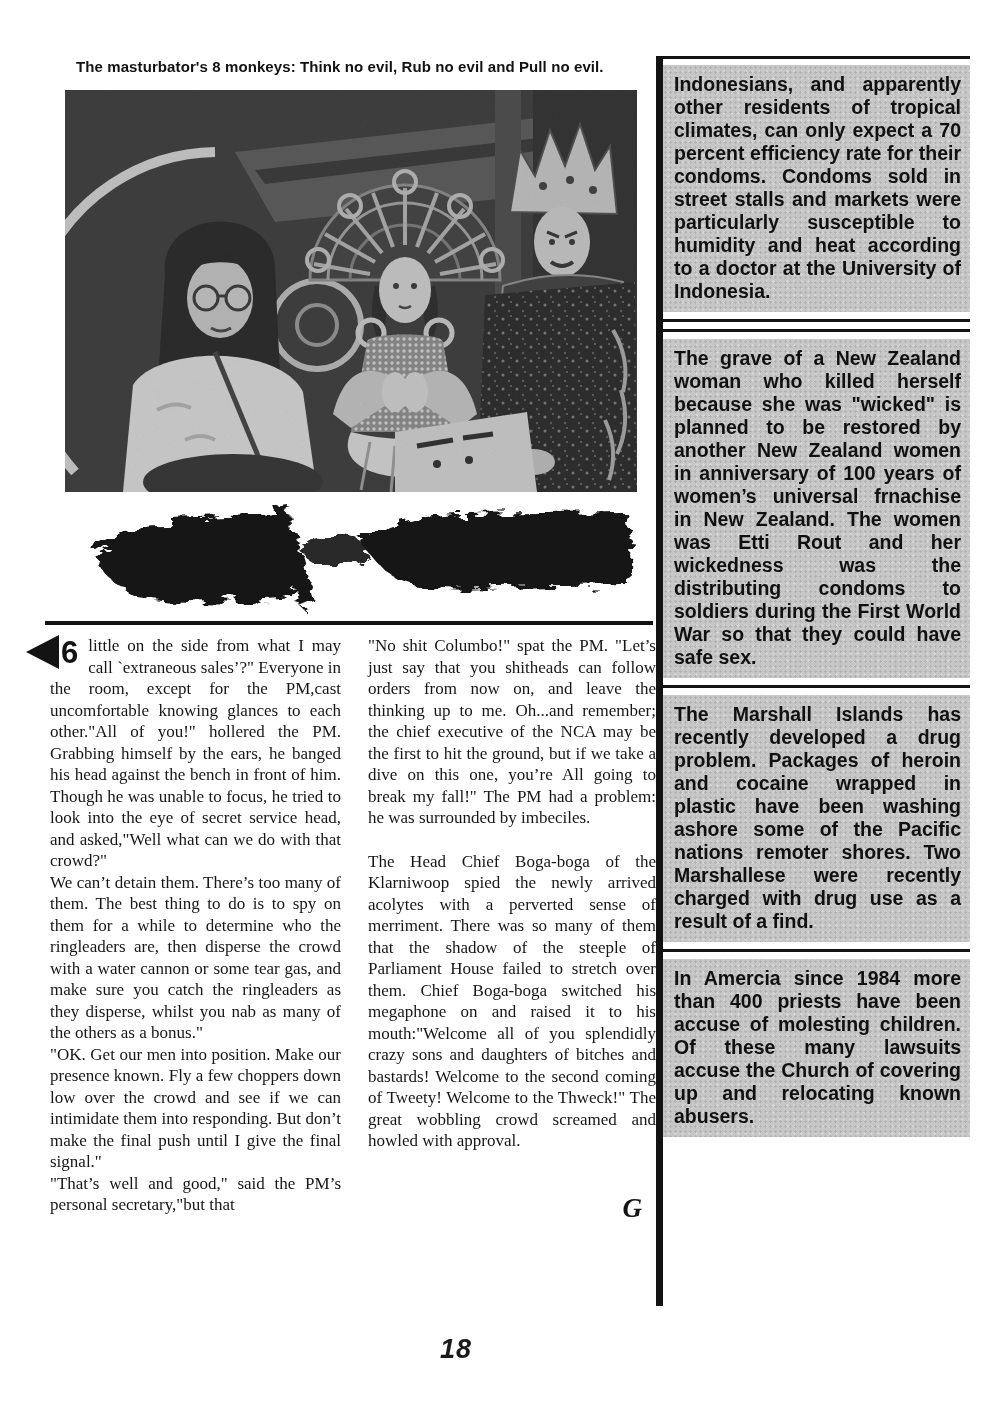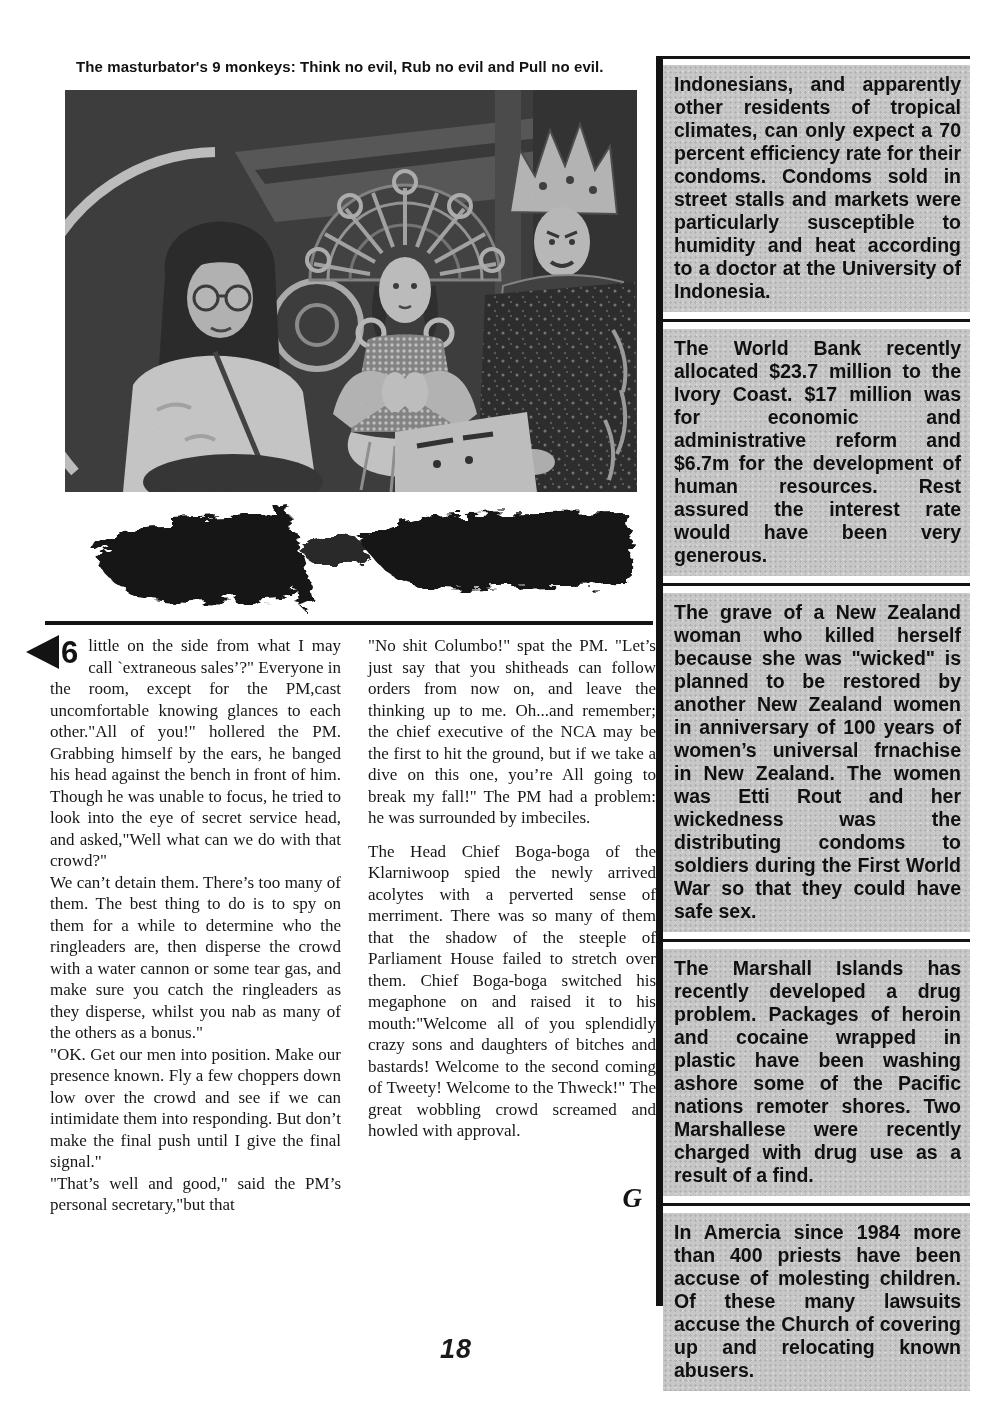--- a/index.html
+++ b/index.html
@@ -22,21 +22,21 @@
   .photo svg{display:block;}
   
   .smudge{position:absolute;left:78px;top:498px;width:560px;height:120px;}
   
   .main-rule{position:absolute;left:45px;top:621px;width:608px;height:4px;background:#131313;}
   
   .col{position:absolute;top:635px;font-size:17px;line-height:21.5px;text-align:justify;}
   .col-left{left:50px;width:291px;}
   .col-right{left:368px;width:288px;}
   .para{margin:0;}
-  .para.gap{margin-top:12px;}
+  .para.gap{margin-top:22px;}
   .marker{float:left;margin:-3px 10px 2px -24px;height:40px;display:flex;align-items:center;}
   .tri{
     width:0;height:0;display:inline-block;
     border-top:17px solid transparent;border-bottom:17px solid transparent;
     border-right:33px solid #131313;margin-right:2px;
   }
   .marker-num{
     font-family:"Liberation Sans", sans-serif;font-weight:bold;
     font-size:31px;line-height:31px;color:#131313;
   }
@@ -65,21 +65,21 @@
     position:absolute;left:440px;top:1334px;
     font-family:"Liberation Sans", sans-serif;font-weight:bold;font-style:italic;
     font-size:27px;letter-spacing:1px;color:#1a1a1a;
   }
 </style>
 </head>
 <body>
 
 <div class="page">
 
-  <div class="caption">The masturbator's 9 monkeys: Think no evil, Rub  no evil and Pull no evil.</div>
+  <div class="caption">The masturbator's 8 monkeys: Think no evil, Rub  no evil and Pull no evil.</div>
 
   <div class="photo">
     <svg width="572" height="402" viewBox="0 0 572 402">
       <defs>
         <pattern id="dots" width="6" height="6" patternUnits="userSpaceOnUse">
           <rect width="6" height="6" fill="#8f8f8f"></rect>
             <circle cx="3" cy="3" r="1.7" fill="#e9e9e9"></circle>
         </pattern>
         <pattern id="sparkle" width="14" height="14" patternUnits="userSpaceOnUse">
           <rect width="14" height="14" fill="#0e0e0e"></rect>
@@ -230,21 +230,20 @@
     <p class="para">"No shit Columbo!" spat the PM. "Let’s just say that you shitheads can follow orders from now on, and leave the thinking up to me. Oh...and remember; the chief executive of the NCA may be the first to hit the ground, but if we take a dive on this one, you’re All going to break my fall!" The PM had a problem: he was surrounded by imbeciles.</p>
     <p class="para gap">The Head Chief Boga-boga of the Klarniwoop spied the newly arrived acolytes with a perverted sense of merriment. There was so many of them that the shadow of the steeple of Parliament House failed to stretch over them. Chief Boga-boga switched his megaphone on and raised it to his mouth:"Welcome all of you splendidly crazy sons and daughters of bitches and bastards! Welcome to the second coming of Tweety! Welcome to the Thweck!" The great wobbling crowd screamed and howled with approval.</p>
     <div class="end-mark">G</div>
   </div>
 
   <div class="sidebar">
     <div class="sb-bar"></div>
     <div class="sb-rule first"></div>
     <div class="sb-block">Indonesians, and apparently other residents of tropical climates, can only expect a 70 percent efficiency rate for their condoms. Condoms sold in street stalls and markets were particularly susceptible to humidity and heat according to a doctor at the University of Indonesia.</div>
     <div class="sb-rule"></div>
-    <div class="sb-block">The World Bank recently allocated $23.7 million to the Ivory Coast. $17 million was for economic and administrative reform and $6.7m for the development of human resources. Rest assured the interest rate would have been very generous.</div>
     <div class="sb-rule"></div>
     <div class="sb-block">The grave of a New Zealand woman who killed herself because she was "wicked" is planned to be restored by another New Zealand women in anniversary of 100 years of women’s universal frnachise in New Zealand. The women was Etti Rout and her wickedness was the distributing condoms to soldiers during the First World War so that they could have safe sex.</div>
     <div class="sb-rule"></div>
     <div class="sb-block">The Marshall Islands has recently developed a drug problem. Packages of heroin and cocaine wrapped in plastic have been washing ashore some of the Pacific nations remoter shores. Two Marshallese were recently charged with drug use as a result of a find.</div>
     <div class="sb-rule"></div>
     <div class="sb-block">In Amercia since 1984 more than 400 priests have been accuse of molesting children. Of these many lawsuits accuse the Church of covering up and relocating known abusers.</div>
   </div>
 
   <div class="page-number">18</div>
 

